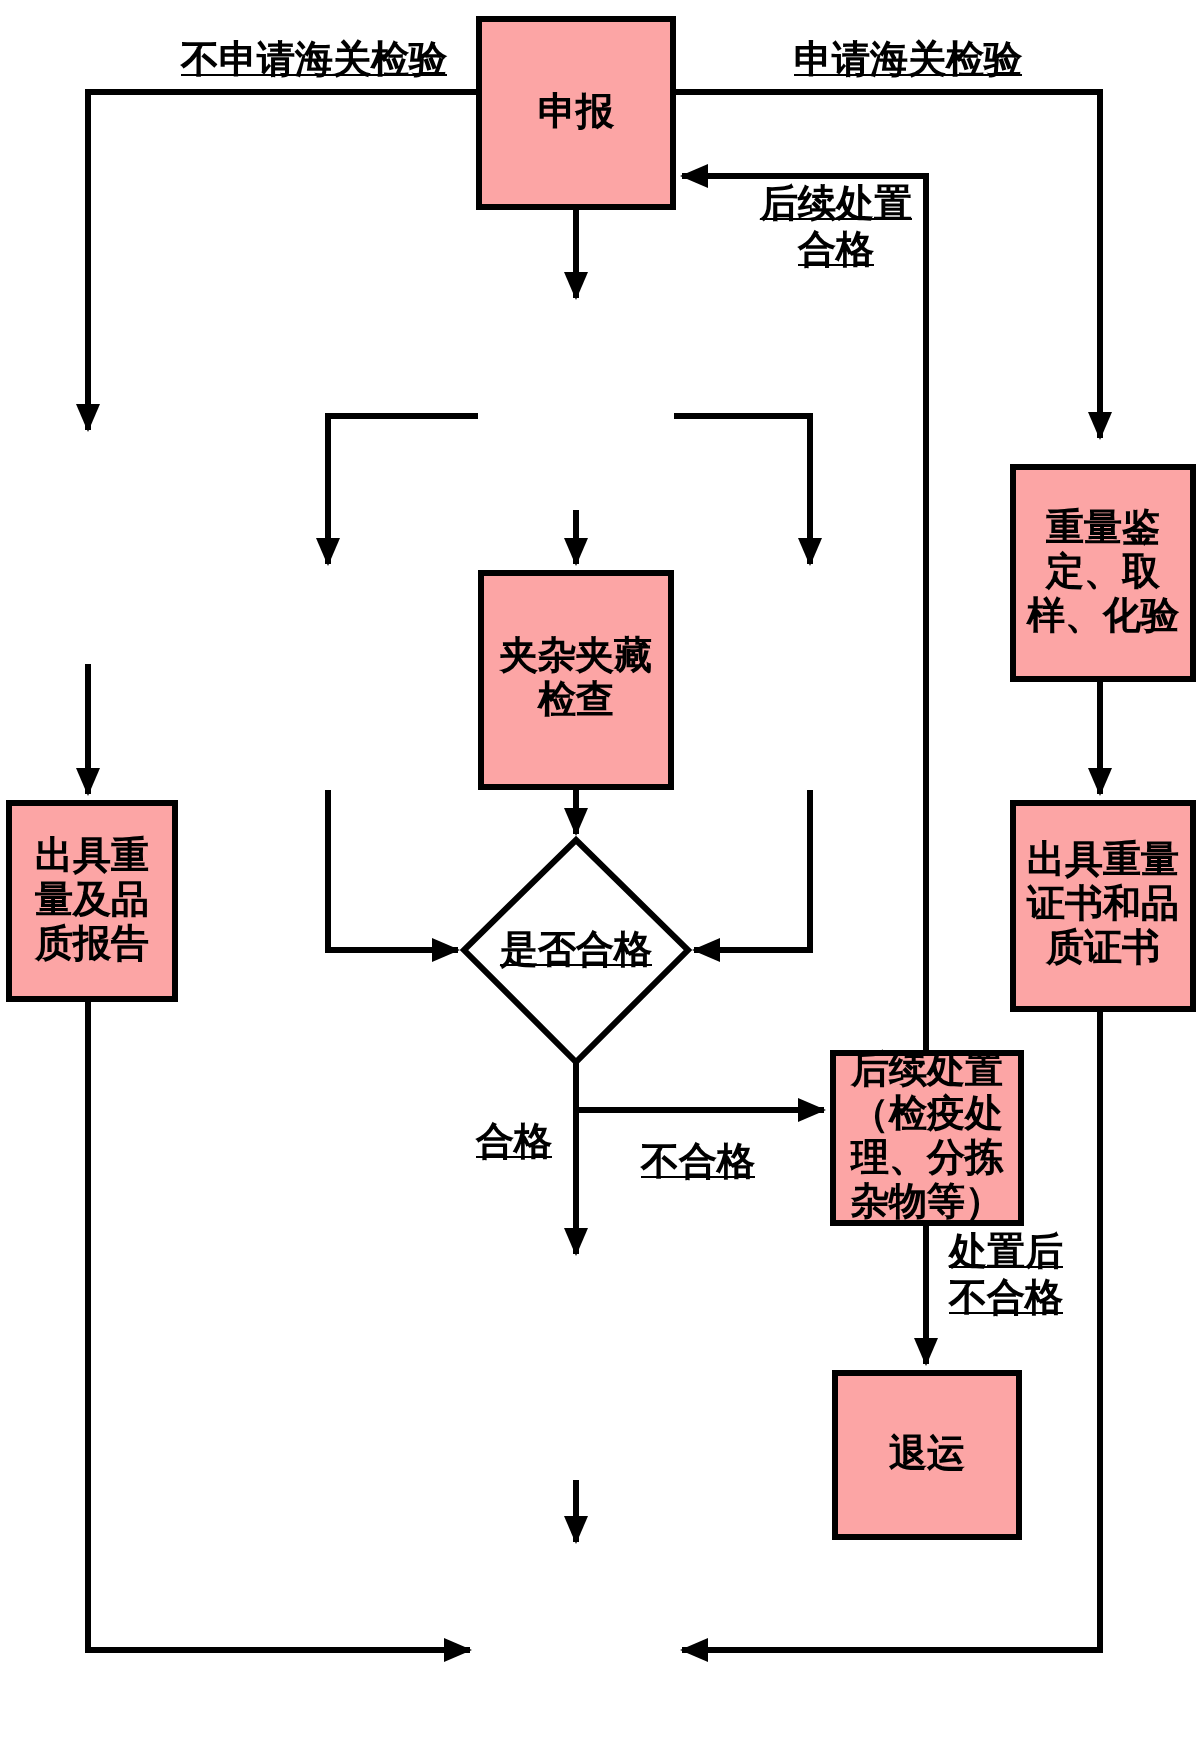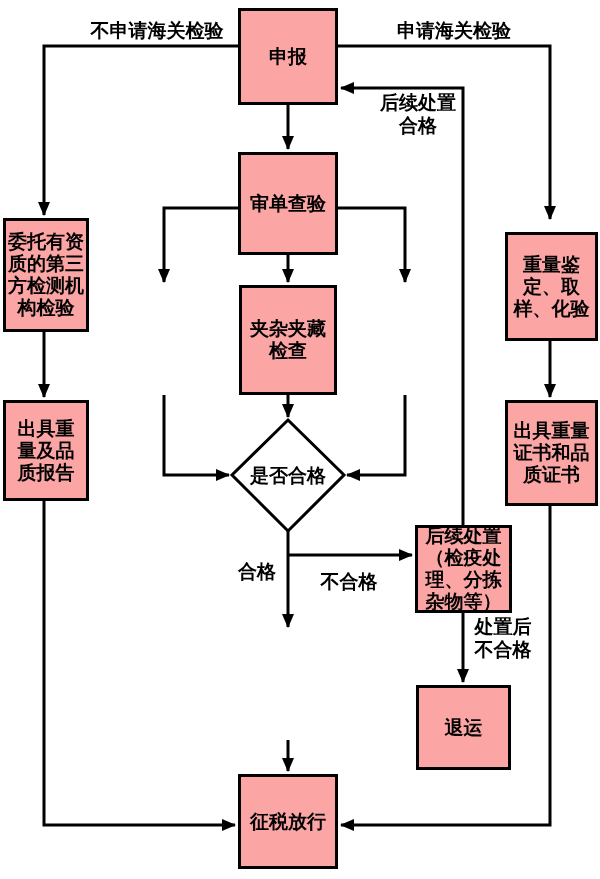--- a/index.html
+++ b/index.html
@@ -19,21 +19,21 @@
     border:3px solid #000000;
     display:flex;align-items:center;justify-content:center;
     text-align:center;
     white-space:pre-line;
     font-size:19px;font-weight:bold;line-height:22px;
   }
   .plain{
     position:absolute;
     text-align:center;
     white-space:pre-line;
-    font-size:19px;font-weight:bold;line-height:23px;
+    font-size:19px;font-weight:bold;line-height:23px;text-decoration:underline;
   }
 </style>
 </head>
 <body>
 
 <div class="canvas">
 
   <svg class="wires" viewBox="0 0 600 879" xmlns="http://www.w3.org/2000/svg">
     <defs>
       <marker id="arrow" markerUnits="userSpaceOnUse" markerWidth="14" markerHeight="12" refX="13" refY="6" orient="auto">
@@ -58,26 +58,21 @@
       <polyline points="463,613 463,682" marker-end="url(#arrow)"></polyline>
       <polyline points="288,740 288,771" marker-end="url(#arrow)"></polyline>
       <polyline points="44,501 44,825 235,825" marker-end="url(#arrow)"></polyline>
       <polyline points="550,506 550,825 341,825" marker-end="url(#arrow)"></polyline>
       <polygon points="288,420 344,475 288,531 232,475" fill="#ffffff"></polygon>
     </g>
   </svg>
 
   <div class="node" style="left:238px;top:8px;width:100px;height:97px">申报</div>
 
-  <div class="node" style="left:238px;top:152px;width:100px;height:103px">审单查验</div>
 
-  <div class="node" style="left:3px;top:218px;width:86px;height:114px">委托有资
-质的第三
-方检测机
-构检验</div>
 
   <div class="node" style="left:505px;top:232px;width:93px;height:109px">重量鉴
 定、取
 样、化验</div>
 
 
   <div class="node" style="left:239px;top:285px;width:98px;height:110px">夹杂夹藏
 检查</div>
 
 
@@ -90,21 +85,20 @@
 质证书</div>
 
   <div class="node" style="left:415px;top:525px;width:97px;height:88px">后续处置
 （检疫处
 理、分拣
 杂物等）</div>
 
 
   <div class="node" style="left:416px;top:685px;width:95px;height:85px">退运</div>
 
-  <div class="node" style="left:238px;top:774px;width:100px;height:95px">征税放行</div>
 
   <div class="plain" style="left:234px;top:464px;width:108px">是否合格</div>
 
   <div class="plain" style="left:77px;top:19px;width:160px">不申请海关检验</div>
 
   <div class="plain" style="left:374px;top:19px;width:160px">申请海关检验</div>
 
   <div class="plain" style="left:374px;top:91px;width:88px">后续处置
 合格</div>
 

